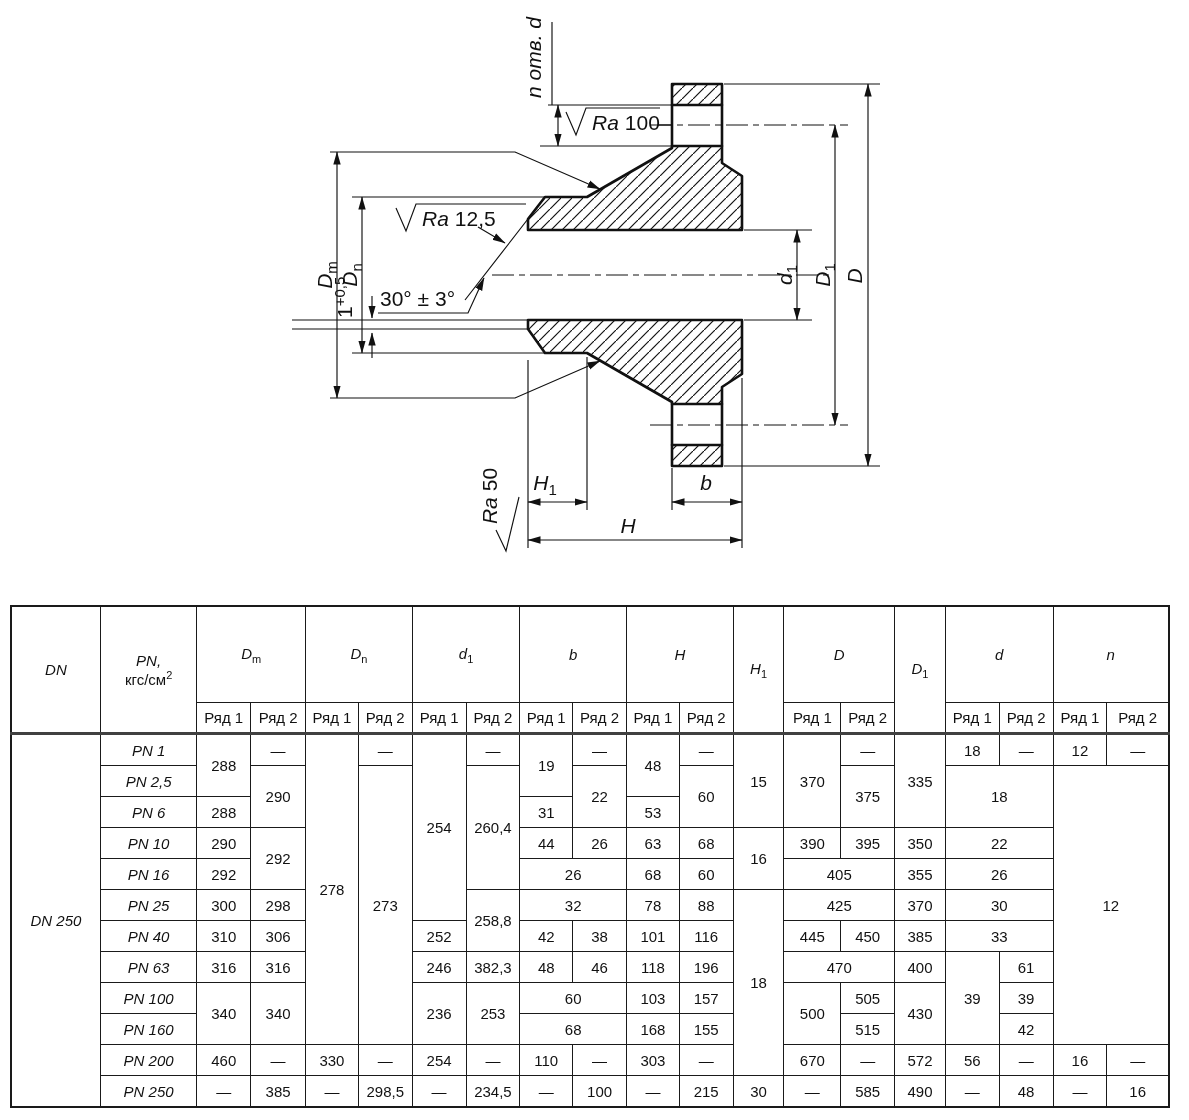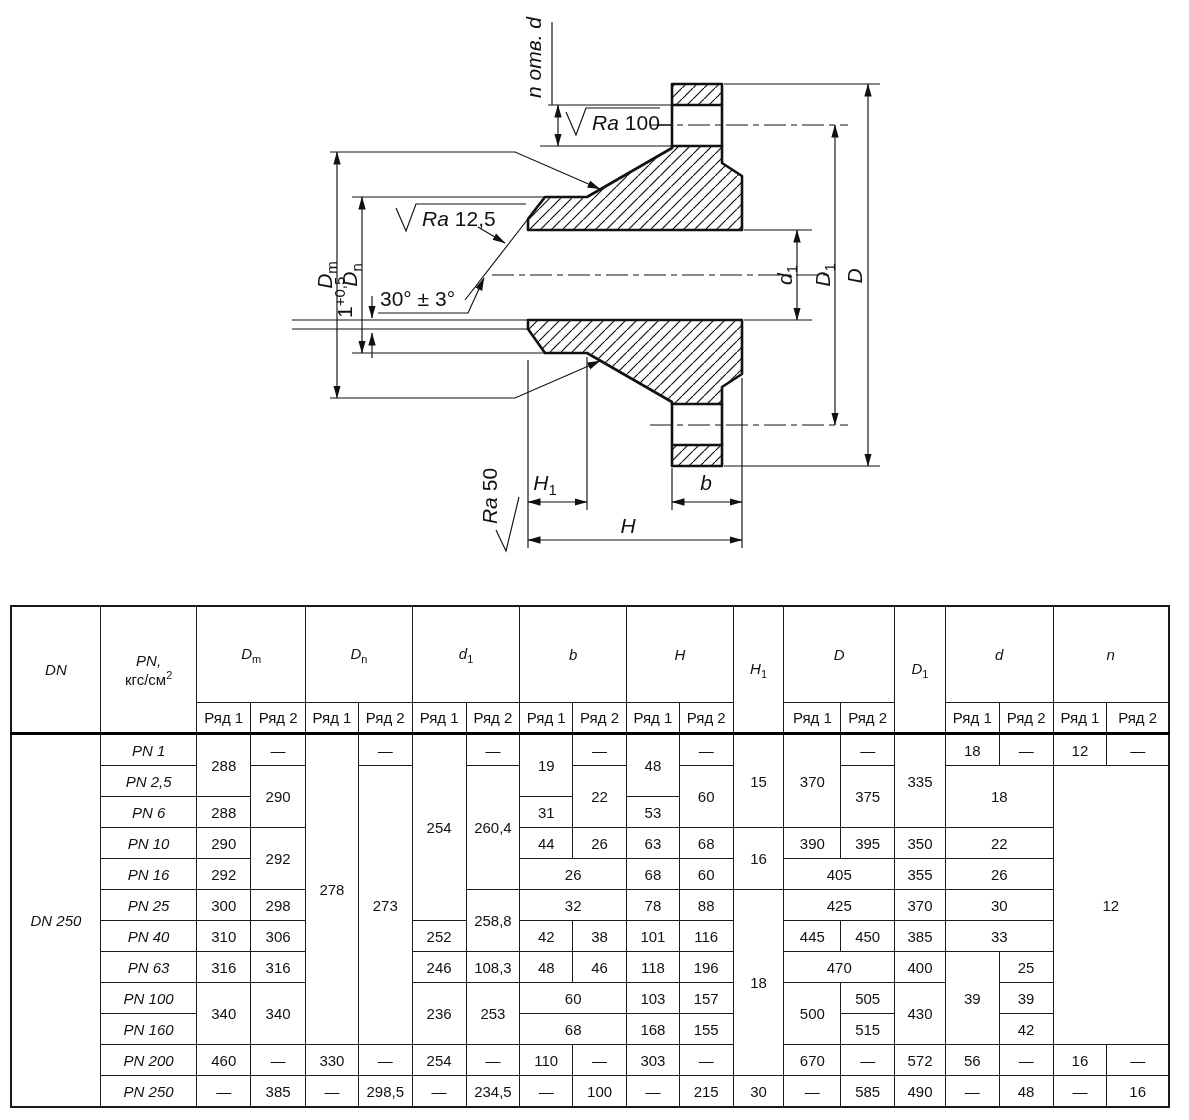--- a/index.html
+++ b/index.html
@@ -14,21 +14,21 @@
   .it{font-style:italic;}
   .sm{font-size:15px;}
   
   #tablewrap{position:absolute;left:10px;top:605px;width:1160px;}
   table{border-collapse:collapse;width:100%;table-layout:fixed;border:2px solid #1a1a1a;}
   th,td{border:1px solid #1a1a1a;text-align:center;vertical-align:middle;
         font-size:15px;font-weight:normal;padding:0;overflow:hidden;}
   thead tr.h1 th{height:95px;}
   thead tr.h2 th{height:29px;}
   tbody td{height:30px;}
-  tbody tr:first-child td{border-top:3px solid #000000;}
+  tbody tr:first-child td{border-top:3px solid #404040;}
   sub{font-size:11px;}
   sup{font-size:11px;}
   .c-pn,.c-dn{font-style:italic;}
 </style>
 </head>
 <body>
 
 <svg id="drawing" width="1189" height="595" viewBox="0 0 1189 595">
   <defs>
     <marker id="ah" markerWidth="14" markerHeight="10" refX="12.5" refY="5" orient="auto-start-reverse" markerUnits="userSpaceOnUse">
@@ -268,29 +268,29 @@
           <td>445</td>
           <td>450</td>
           <td>385</td>
           <td colspan="2">33</td>
         </tr>
         <tr>
           <td class="c-pn">PN 63</td>
           <td>316</td>
           <td>316</td>
           <td>246</td>
-          <td>108,3</td>
+          <td>382,3</td>
           <td>48</td>
           <td>46</td>
           <td>118</td>
           <td>196</td>
           <td colspan="2">470</td>
           <td>400</td>
           <td rowspan="3">39</td>
-          <td>25</td>
+          <td>61</td>
         </tr>
         <tr>
           <td class="c-pn">PN 100</td>
           <td rowspan="2">340</td>
           <td rowspan="2">340</td>
           <td rowspan="2">236</td>
           <td rowspan="2">253</td>
           <td colspan="2">60</td>
           <td>103</td>
           <td>157</td>

